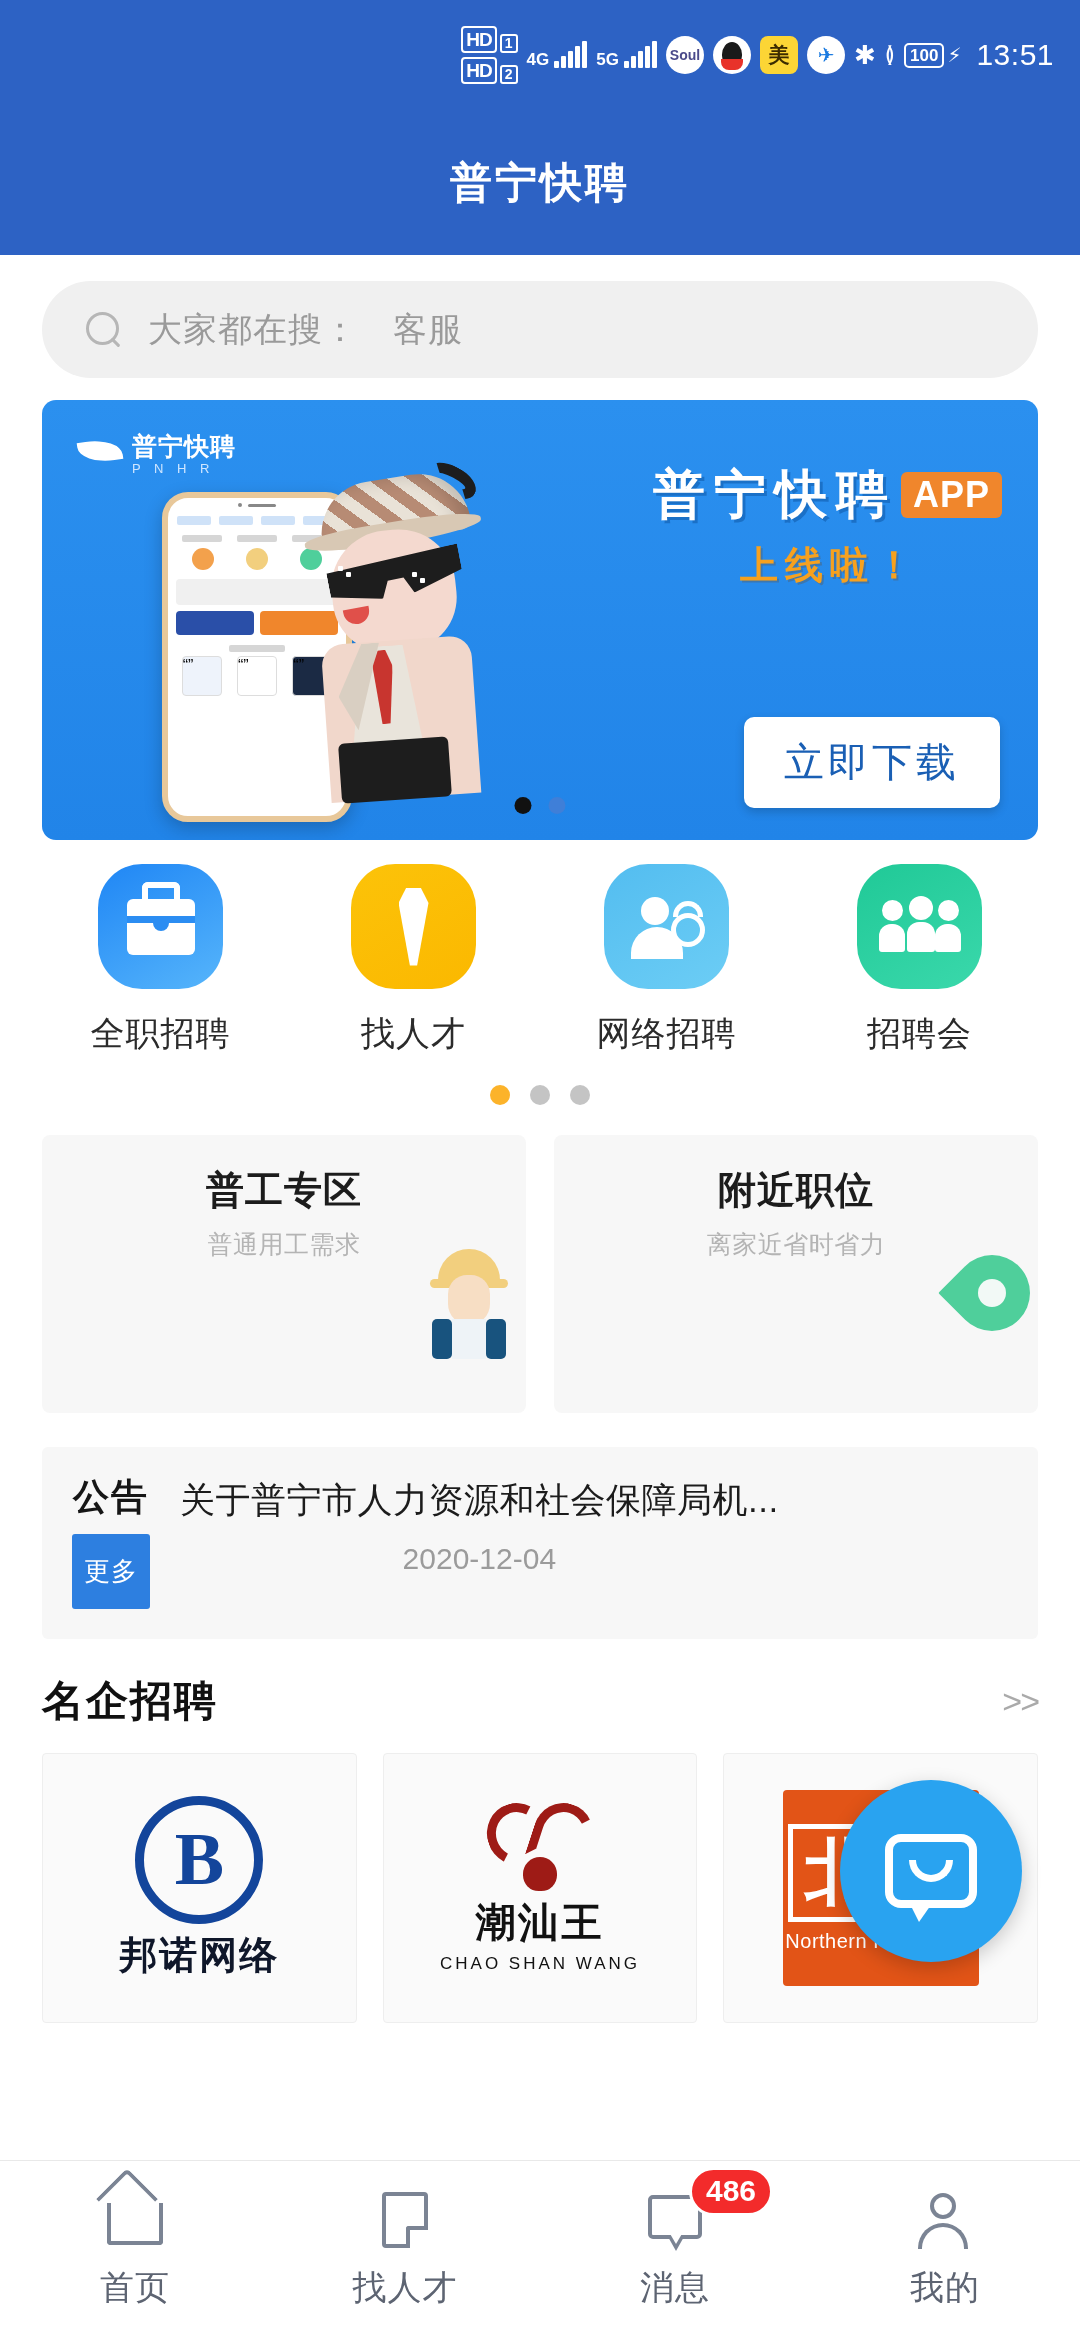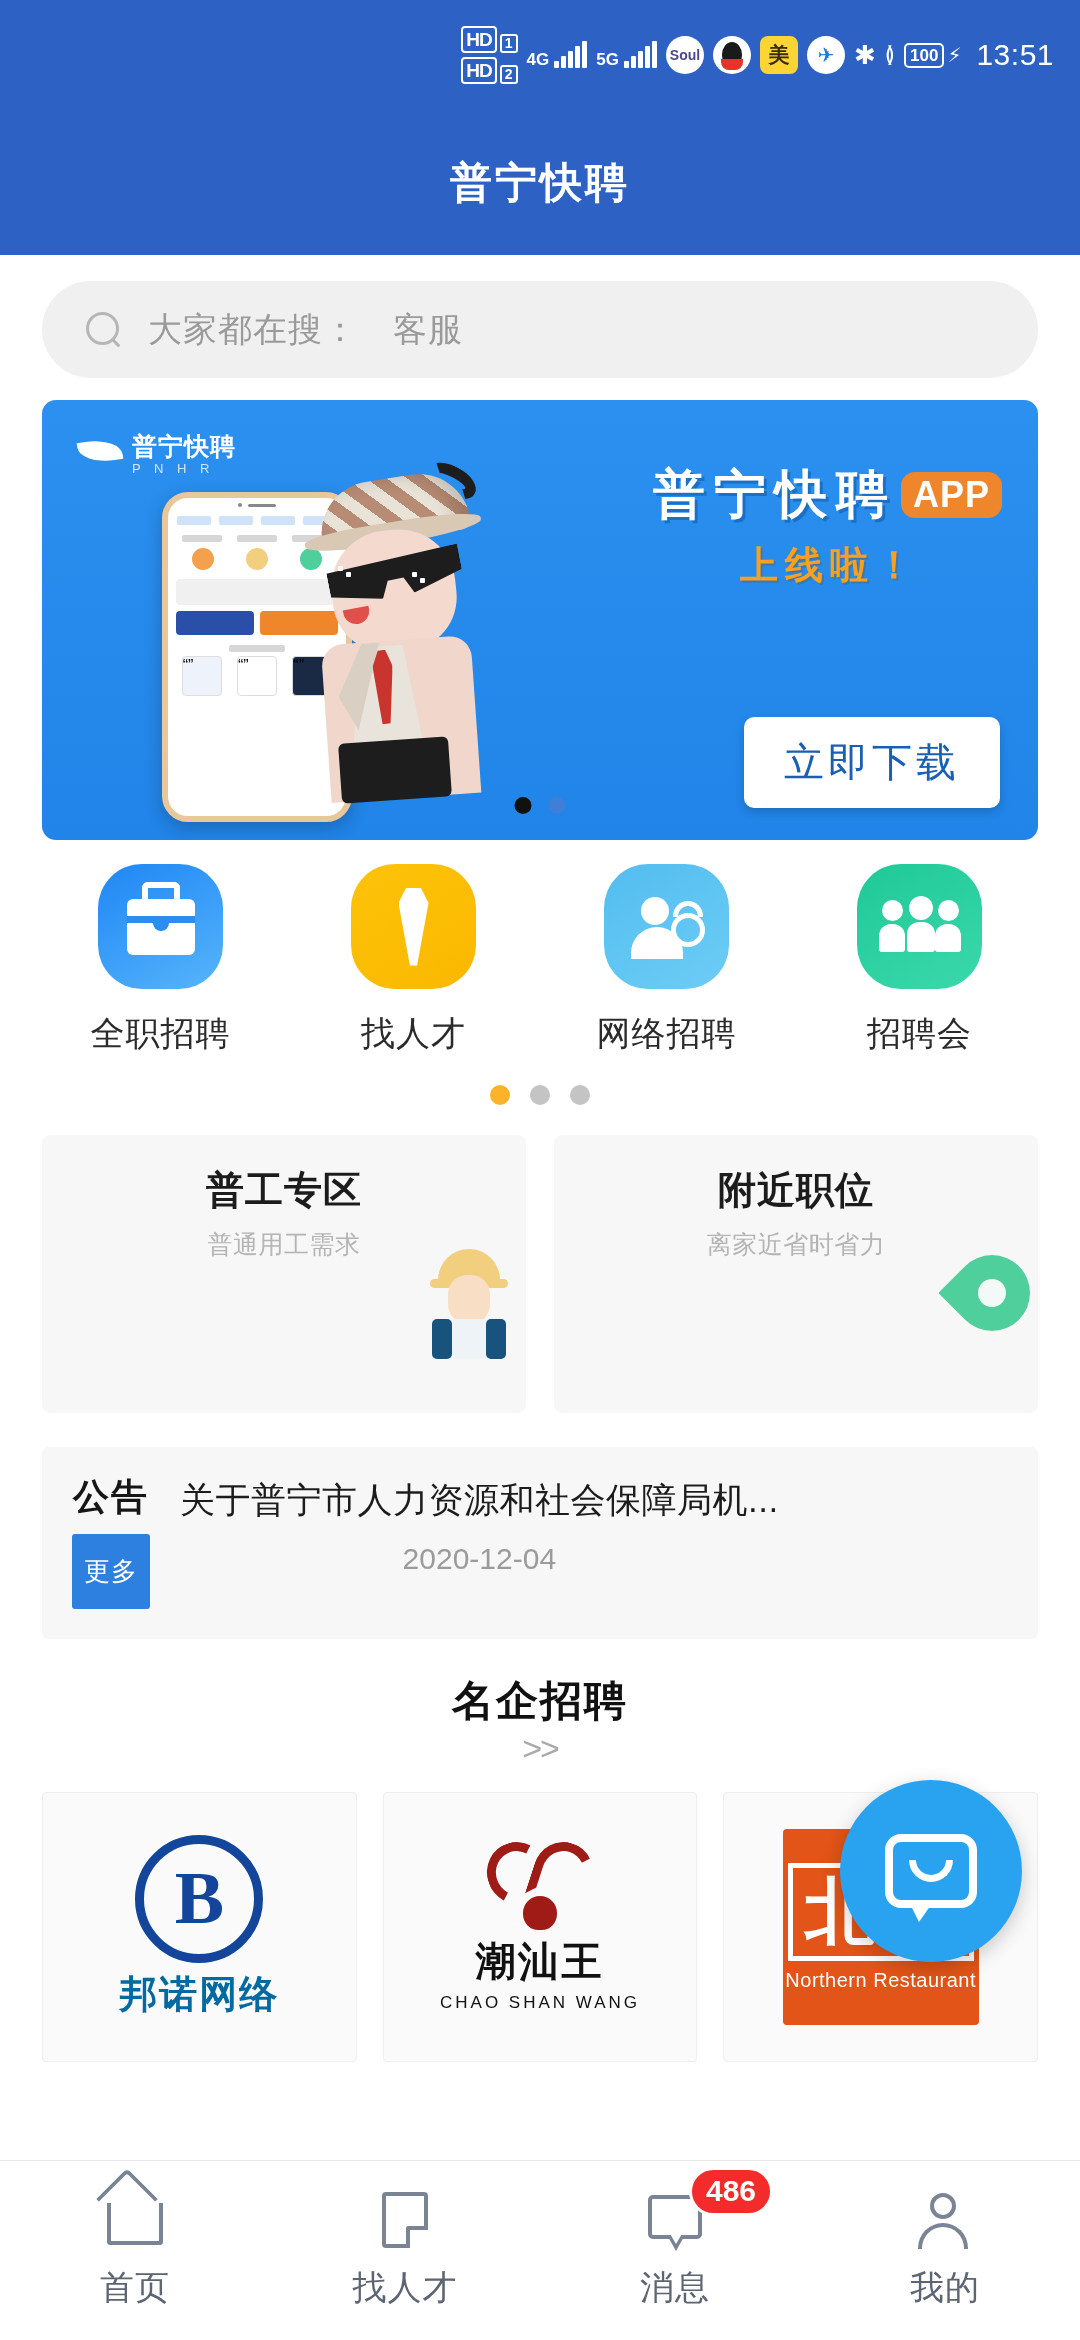--- a/index.html
+++ b/index.html
@@ -191,21 +191,21 @@
 
   .bn-title{
     position:absolute;right:36px;top:60px;display:flex;align-items:center;gap:4px;
   }
   .bn-title-cn{
     color:#fff;font-size:52px;font-weight:bold;letter-spacing:9px;
     text-shadow:3px 3px 0 rgba(0,60,130,.35);
   }
   .bn-title-app{
     background:#f0862c;color:#fff;font-size:36px;font-weight:bold;
-    padding:2px 12px;border-radius:14px;letter-spacing:1px;
+    padding:2px 12px;border-radius:6px;letter-spacing:1px;
   }
   .bn-sub{
     position:absolute;right:118px;top:140px;
     color:#f7a11e;font-size:38px;font-weight:bold;letter-spacing:7px;
     text-shadow:2px 2px 0 rgba(120,60,0,.25);
   }
   .bn-dl{
     position:absolute;right:38px;bottom:32px;
     background:#fff;border-radius:10px;padding:18px 40px;
     color:#1a5fb4;font-size:40px;font-weight:normal;letter-spacing:4px;
@@ -325,37 +325,36 @@
     background:#2d7fe0;color:#fff;font-size:26px;padding:20px 12px;border-radius:3px;letter-spacing:1px;
   }
   .ann-right{display:flex;flex-direction:column;gap:18px;padding-top:4px;overflow:hidden;text-align:center;}
   .ann-title{font-size:35px;color:#1c1c1c;white-space:nowrap;letter-spacing:0.5px;}
   .ann-date{font-size:30px;color:#9b9b9b;}
 
   
   .feat-hd{
     display:flex;align-items:center;justify-content:space-between;
     padding:34px 42px 0;
-    flex-direction:column;
   }
   .feat-t{font-size:42px;font-weight:bold;color:#111;letter-spacing:2px;}
   .feat-more{font-size:34px;color:#aaa;letter-spacing:-2px;}
   .logos{display:flex;gap:26px;padding:24px 42px 0;}
   .logo-card{
     flex:1;height:270px;background:#fafafa;border:1px solid #eee;border-radius:4px;
     display:flex;align-items:center;justify-content:center;overflow:hidden;
   }
   
   .lg-b{display:flex;flex-direction:column;align-items:center;gap:6px;}
   .lg-b .circ{
     width:128px;height:128px;border:9px solid #13459b;border-radius:50%;
     display:flex;align-items:center;justify-content:center;
     color:#13459b;font-size:74px;font-weight:bold;font-family:"Liberation Serif",serif;
   }
-  .lg-b .cn{color:#0369a1;font-size:38px;font-weight:bold;letter-spacing:2px;text-align:center;}
+  .lg-b .cn{color:#0f172a;font-size:38px;font-weight:bold;letter-spacing:2px;text-align:center;}
   
   .lg-c{display:flex;flex-direction:column;align-items:center;gap:4px;}
   .lg-c .bull{width:110px;height:56px;position:relative;}
   .lg-c .bull:before,.lg-c .bull:after{
     content:"";position:absolute;width:42px;height:44px;border:9px solid #9e1b16;
     border-radius:50% 50% 0 50%;top:0;
   }
   .lg-c .bull:before{left:2px;border-right-color:transparent;border-bottom-color:transparent;transform:rotate(-18deg);}
   .lg-c .bull:after{right:2px;border-left-color:transparent;border-bottom-color:transparent;transform:rotate(18deg) scaleX(-1);}
   .lg-c .snout{

